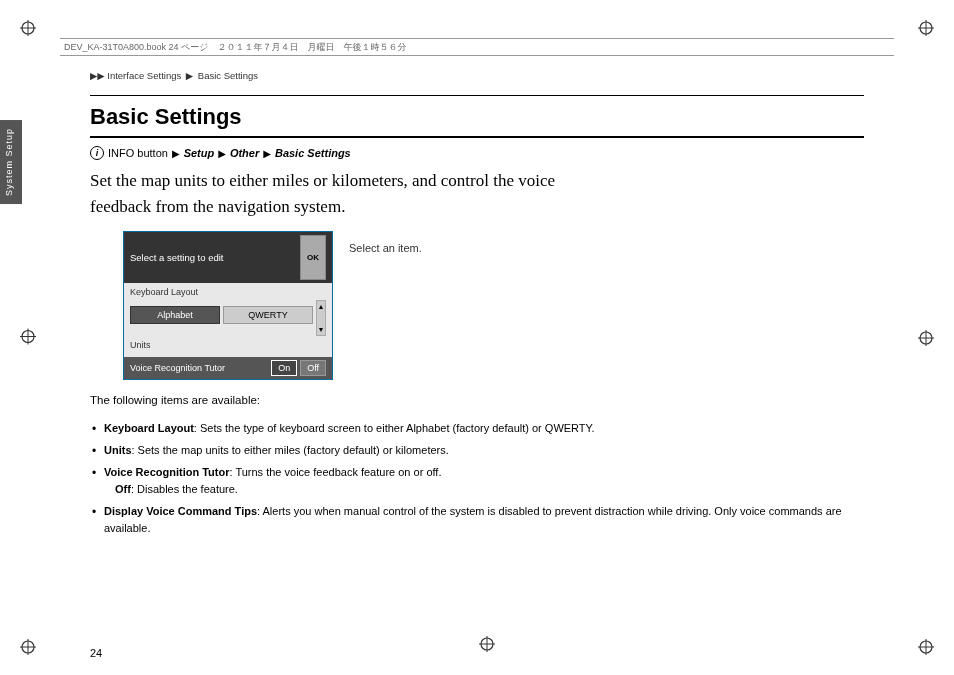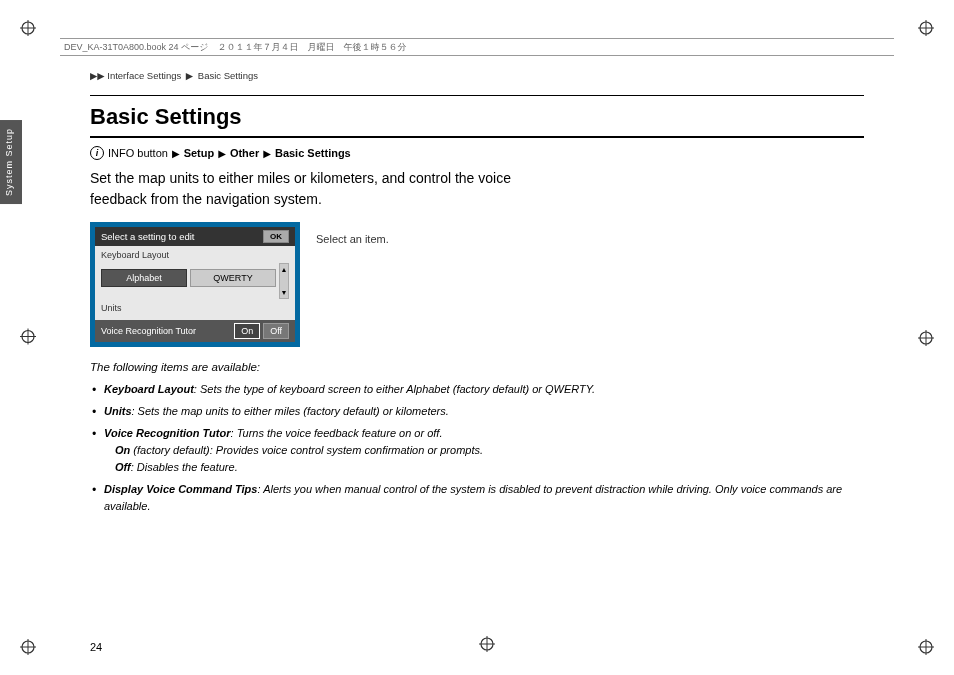--- a/index.html
+++ b/index.html
@@ -129,61 +129,64 @@
       font-weight: bold;
     }
 
     .nav-path .arrow {
       margin: 0 4px;
       font-size: 10px;
     }
 
     .nav-path strong {
       font-weight: bold;
+      font-style: italic;
     }
 
     
     .description {
-      font-size: 14px;
+      font-size: 17px;
       line-height: 1.5;
       margin-bottom: 12px;
       max-width: 480px;
+      font-family: Liberation Serif, serif;
     }
 
     
     .screenshot-area {
       display: flex;
       align-items: flex-start;
       gap: 16px;
       margin-bottom: 14px;
     }
 
     
     .mock-ui {
       width: 210px;
-      border: 5px solid #0369a1;
+      border: 1px solid #0369a1;
       background: #e8e8e8;
       flex-shrink: 0;
+      margin-left: 33px;
     }
 
     .mock-ui-header {
       background: #333;
       color: #fff;
       font-size: 9.5px;
       padding: 3px 6px;
       display: flex;
       justify-content: space-between;
       align-items: center;
     }
 
     .mock-ui-header .ok-btn {
       background: #aaa;
       color: #000;
       font-size: 8px;
-      padding: 1px 6px;
+      padding: 17px 6px;
       border: 1px solid #888;
       font-weight: bold;
     }
 
     .mock-ui-section {
       padding: 4px 6px;
     }
 
     .mock-ui-label {
       font-size: 9px;
@@ -253,29 +256,27 @@
     
     .select-item-text {
       font-size: 11px;
       color: #333;
       margin-top: 11px;
     }
 
     
     .following-text {
       font-size: 11.5px;
-      margin-bottom: 8px;
-      font-style: italic;
+      margin-bottom: 14px;
     }
 
     
     .bullet-list {
       list-style: none;
       padding-left: 0;
-      font-style: italic;
     }
 
     .bullet-list li {
       font-size: 11px;
       line-height: 1.55;
       margin-bottom: 5px;
       padding-left: 14px;
       position: relative;
     }
 
@@ -292,21 +293,21 @@
     }
 
     .bullet-list li .sub-item {
       display: block;
       padding-left: 0;
     }
 
     
     .page-number {
       position: absolute;
-      bottom: 22px;
+      bottom: 16px;
       left: 90px;
       font-size: 11px;
     }
 
     
     .reg-mark {
       position: absolute;
     }
   </style>
 </head>
@@ -440,21 +441,20 @@
 
   <ul class="bullet-list">
     <li>
       <strong>Keyboard Layout</strong><span>: Sets the type of keyboard screen to either Alphabet (factory default) or QWERTY.</span>
     </li>
     <li>
       <strong>Units</strong><span>: Sets the map units to either miles (factory default) or kilometers.</span>
     </li>
     <li>
       <strong>Voice Recognition Tutor</strong><span>: Turns the voice feedback feature on or off.</span>
-      <span class="sub-item">　<strong>On</strong> (factory default): Provides voice control system confirmation or prompts.</span>
       <span class="sub-item">　<strong>Off</strong>: Disables the feature.</span>
     </li>
     <li>
       <strong>Display Voice Command Tips</strong><span>: Alerts you when manual control of the system is disabled to prevent distraction while driving. Only voice commands are available.</span>
     </li>
   </ul>
 
 </div>
 
 <div class="page-number">24</div>

